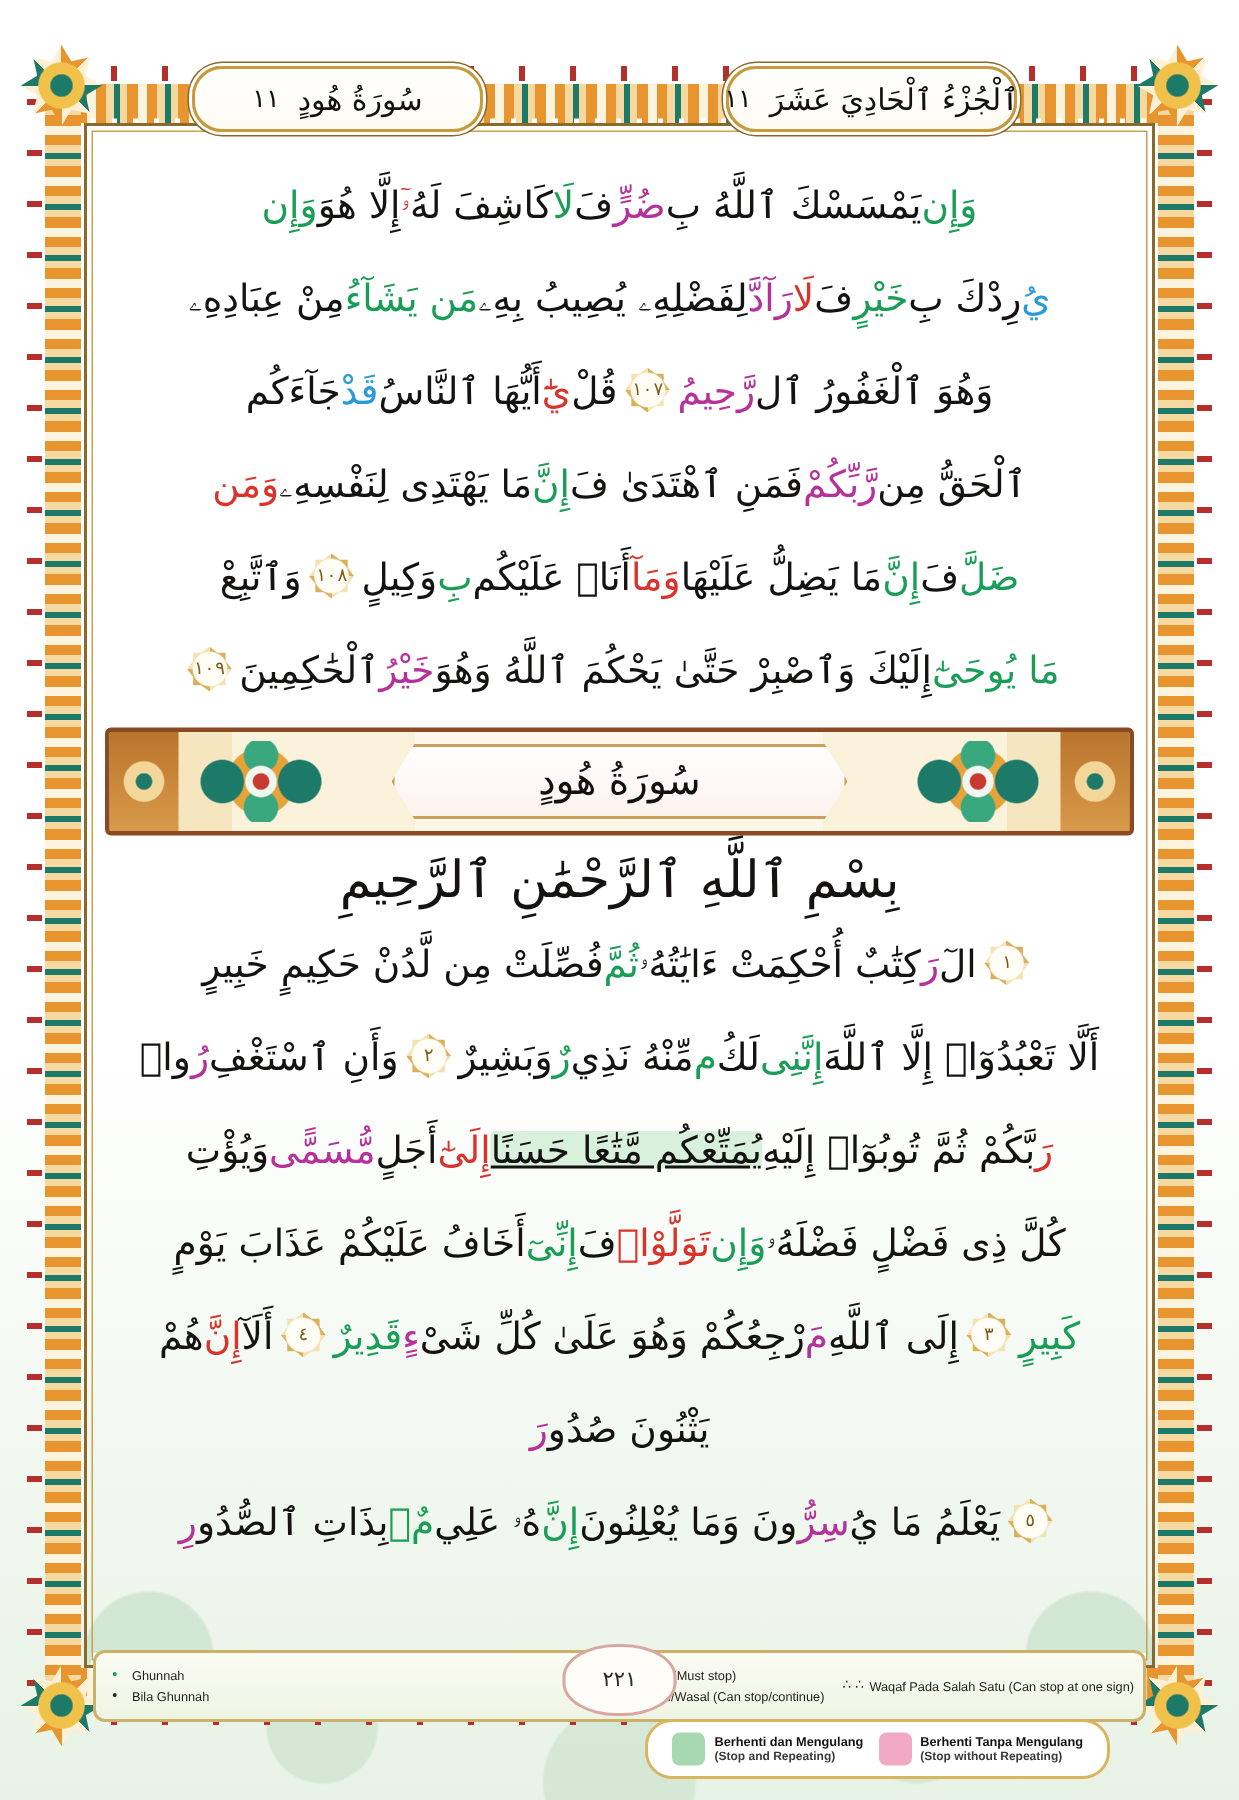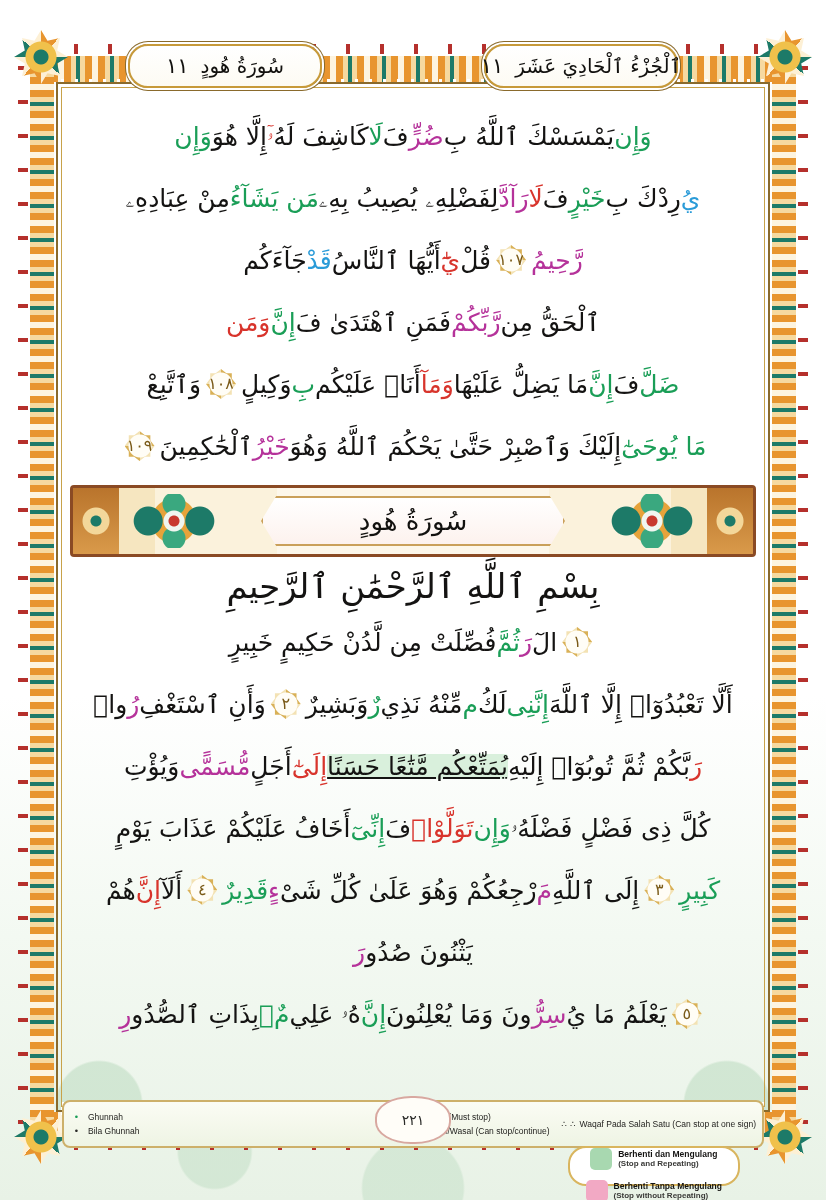--- a/index.html
+++ b/index.html
@@ -104,21 +104,21 @@
     box-shadow:0 0 0 2px #fff, 0 0 0 3px #8a6a2c;
     display:flex;align-items:center;justify-content:center;gap:12px;
     z-index:6;
   }
   .hdr.left{left:128px;}
   .hdr.right{right:148px;}
   .hdr .ar{
     font-family:"DejaVu Sans",sans-serif;
     font-size:20px;color:#12110f;direction:rtl;white-space:nowrap;
   }
-  .hdr .num{font-family:"DejaVu Sans",sans-serif;font-size:21px;color:#12110f;}
+  .hdr .num{font-family:"DejaVu Sans",sans-serif;font-size:17px;color:#12110f;}
 
   
   .body{
     position:absolute;left:70px;right:70px;top:105px;bottom:95px;
     z-index:4;
   }
   .line{
     direction:rtl;text-align:center;
     font-family:"DejaVu Sans",sans-serif;
     font-size:25px;line-height:1.0;
@@ -139,22 +139,22 @@
     width:30px;height:30px;margin:0 5px;vertical-align:middle;
     background:
       radial-gradient(circle at 50% 50%, #fffdf6 0 11px, transparent 12px),
       conic-gradient(#d9b158 0 25%,#f3e2b4 25% 50%,#d9b158 50% 75%,#f3e2b4 75% 100%);
     clip-path:polygon(50% 0%,68% 14%,86% 14%,86% 32%,100% 50%,86% 68%,86% 86%,
                       68% 86%,50% 100%,32% 86%,14% 86%,14% 68%,0% 50%,14% 32%,
                       14% 14%,32% 14%);
   }
   .ayah i{
     position:absolute;inset:0;display:flex;align-items:center;justify-content:center;
-    font-style:normal;font-size:16px;color:#7a5a18;
-    font-family:Liberation Serif, serif;
+    font-style:normal;font-size:12px;color:#7a5a18;
+    font-family:Liberation Mono, monospace;
   }
 
   
   .surah-banner{
     position:relative;margin:8px 0 4px;height:66px;
     border:3px solid #8a4a24;border-radius:4px;
     background:
       linear-gradient(90deg,
         #c98a3e 0 3%, #f6e6c0 3% 12%,
         #fbf2dc 12% 30%, #fdf7ea 30% 70%,
@@ -229,21 +229,20 @@
     z-index:9;
   }
   .pagebox span{font-family:"DejaVu Sans",sans-serif;font-size:14px;color:#2a2a28;}
 
   
   .colorkey{
     position:absolute;right:86px;bottom:14px;height:36px;
     background:#ffffff;border:2px solid #d9b55e;border-radius:18px;
     display:flex;align-items:center;gap:10px;padding:0 16px;
     z-index:8;
-    flex-direction:column;
   }
   .ck-item{display:flex;align-items:center;gap:6px;}
   .ck-swatch{width:22px;height:22px;border-radius:5px;}
   .ck-txt b{display:block;font-size:8.5px;color:#141312;line-height:1.25;}
   .ck-txt i{display:block;font-size:8px;color:#3a3a38;font-style:normal;line-height:1.25;font-weight:bold;}
 </style>
 </head>
 <body>
 
 <div id="page">
@@ -297,35 +296,37 @@
           <span class="g">خَيْرٍ</span>
           <span> فَ</span>
           <span class="r">لَا</span>
           <span> </span>
           <span class="m">رَآدَّ</span>
           <span> لِفَضْلِهِۦ يُصِيبُ بِهِۦ </span>
           <span class="g">مَن يَشَآءُ</span>
           <span> مِنْ عِبَادِهِۦ</span>
         </div>
         <div class="line">
+          <span>وَهُوَ ٱلْغَفُورُ ٱل</span>
           <span class="m">رَّحِيمُ</span>
           <span class="ayah">
             <i>١٠٧</i>
           </span>
           <span> قُلْ </span>
           <span class="r">يَٰٓ</span>
           <span>أَيُّهَا ٱلنَّاسُ </span>
           <span class="b">قَدْ</span>
           <span> جَآءَكُم</span>
         </div>
         <div class="line">
           <span>ٱلْحَقُّ مِن </span>
           <span class="m">رَّبِّكُمْ</span>
           <span> فَمَنِ ٱهْتَدَىٰ فَ</span>
           <span class="g">إِنَّ</span>
+          <span>مَا يَهْتَدِى لِنَفْسِهِۦ </span>
           <span class="r">وَمَن</span>
         </div>
         <div class="line">
           <span class="g">ضَلَّ</span>
           <span> فَ</span>
           <span class="g">إِنَّ</span>
           <span>مَا يَضِلُّ عَلَيْهَا </span>
           <span class="r">وَمَآ</span>
           <span> أَنَا۠ عَلَيْكُم </span>
           <span class="g">بِ</span>
@@ -358,20 +359,21 @@
 
     <div class="basmalah">بِسْمِ ٱللَّهِ ٱلرَّحْمَٰنِ ٱلرَّحِيمِ</div>
 
     <div id="lines-after">
         <div class="line">
           <span class="ayah">
             <i>١</i>
           </span>
           <span>الٓ</span>
           <span class="m">رَ</span>
+          <span> كِتَٰبٌ أُحْكِمَتْ ءَايَٰتُهُۥ </span>
           <span class="g">ثُمَّ</span>
           <span> فُصِّلَتْ مِن لَّدُنْ حَكِيمٍ خَبِيرٍ</span>
         </div>
         <div class="line">
           <span>أَلَّا تَعْبُدُوٓا۟ إِلَّا ٱللَّهَ </span>
           <span class="g">إِنَّنِى</span>
           <span> لَكُ</span>
           <span class="g">م</span>
           <span> مِّنْهُ نَذِي</span>
           <span class="g">رٌ</span>

